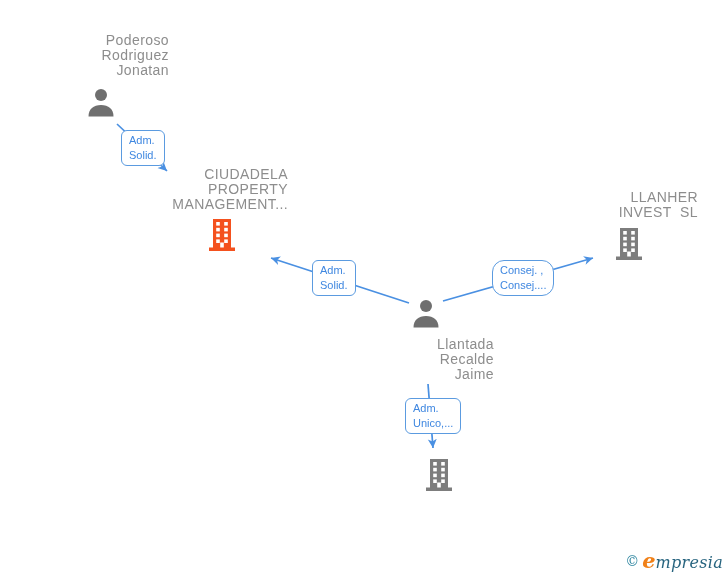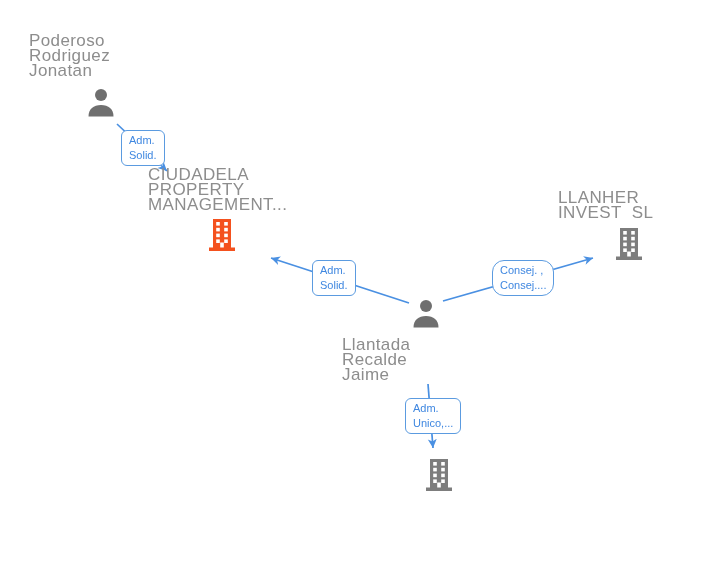--- a/index.html
+++ b/index.html
@@ -13,23 +13,23 @@
   }
   svg.edges-layer {
     position: absolute;
     left: 0; top: 0;
     width: 728px; height: 575px;
     z-index: 1;
   }
   .node-label {
     position: absolute;
     width: 140px;
-    text-align: left;
+    text-align: right;
     color: #8d8d8d;
-    font-size: 17px;
+    font-size: 14px;
     line-height: 15px;
     letter-spacing: 0.4px;
     white-space: pre-wrap;
     z-index: 2;
   }
   .node-icon {
     position: absolute;
     z-index: 2;
     line-height: 0;
   }
@@ -151,21 +151,21 @@
   </div>
 
   <div class="node-icon node" style="left:412px; top:300px;">
     <span>
       <svg width="28" height="28" viewBox="0 0 28 28">
         <circle cx="14" cy="6" r="6" fill="#6f6f6f"></circle>
         <path d="M1.5,27.5 c0,-7.5 5,-11.5 12.5,-11.5 s12.5,4 12.5,11.5 z" fill="#6f6f6f"></path>
       </svg>
     </span>
   </div>
-  <div class="node-label" style="left:342px; top:337px;">Llantada
+  <div class="node-label" style="left:354px; top:337px;">Llantada
 Recalde
 Jaime</div>
 
   <div class="node-icon node" style="left:425px; top:459px;">
     <span>
       <svg width="28" height="32" viewBox="0 0 28 32">
         <rect x="1" y="28.5" width="26" height="3.5" fill="#7d7d7d"></rect>
         <rect x="5" y="0" width="18" height="29" fill="#7d7d7d"></rect>
         <g fill="#ffffff">
           <rect x="8.2" y="3" width="3.6" height="3.6"></rect>
@@ -184,14 +184,17 @@
 
   <div class="edge-label" style="left:121px; top:130px;">Adm.
 Solid.</div>
   <div class="edge-label" style="left:312px; top:260px;">Adm.
 Solid.</div>
   <div class="edge-label" style="left:492px; top:260px;border-radius:12px;">Consej. ,
 Consej....</div>
   <div class="edge-label" style="left:405px; top:398px;">Adm.
 Unico,...</div>
 
+  <div class="footer-logo">
+    <span class="copy">©</span><span class="brand-e">e</span><span class="brand-rest">mpresia</span>
+  </div>
 
 </div>
 
 </body></html>

